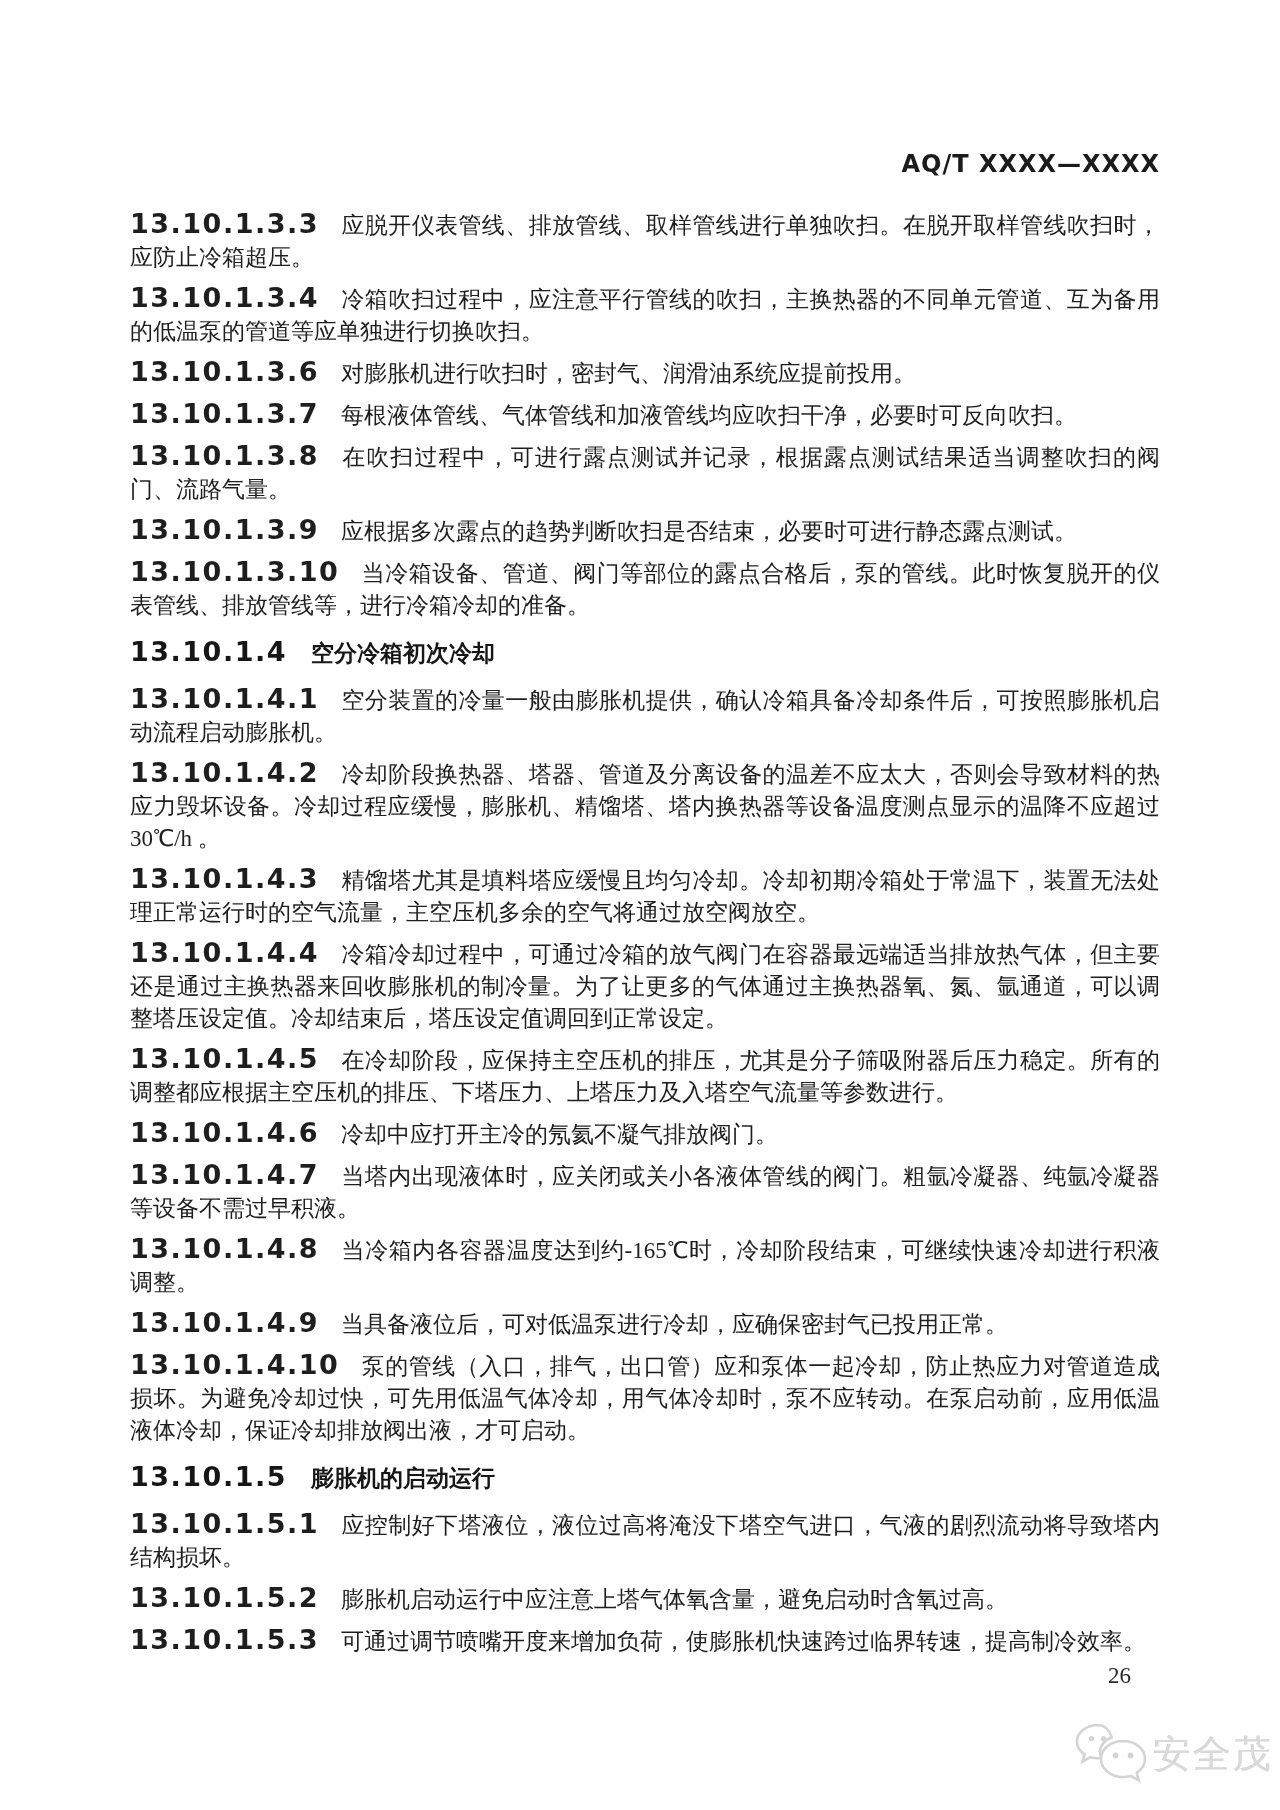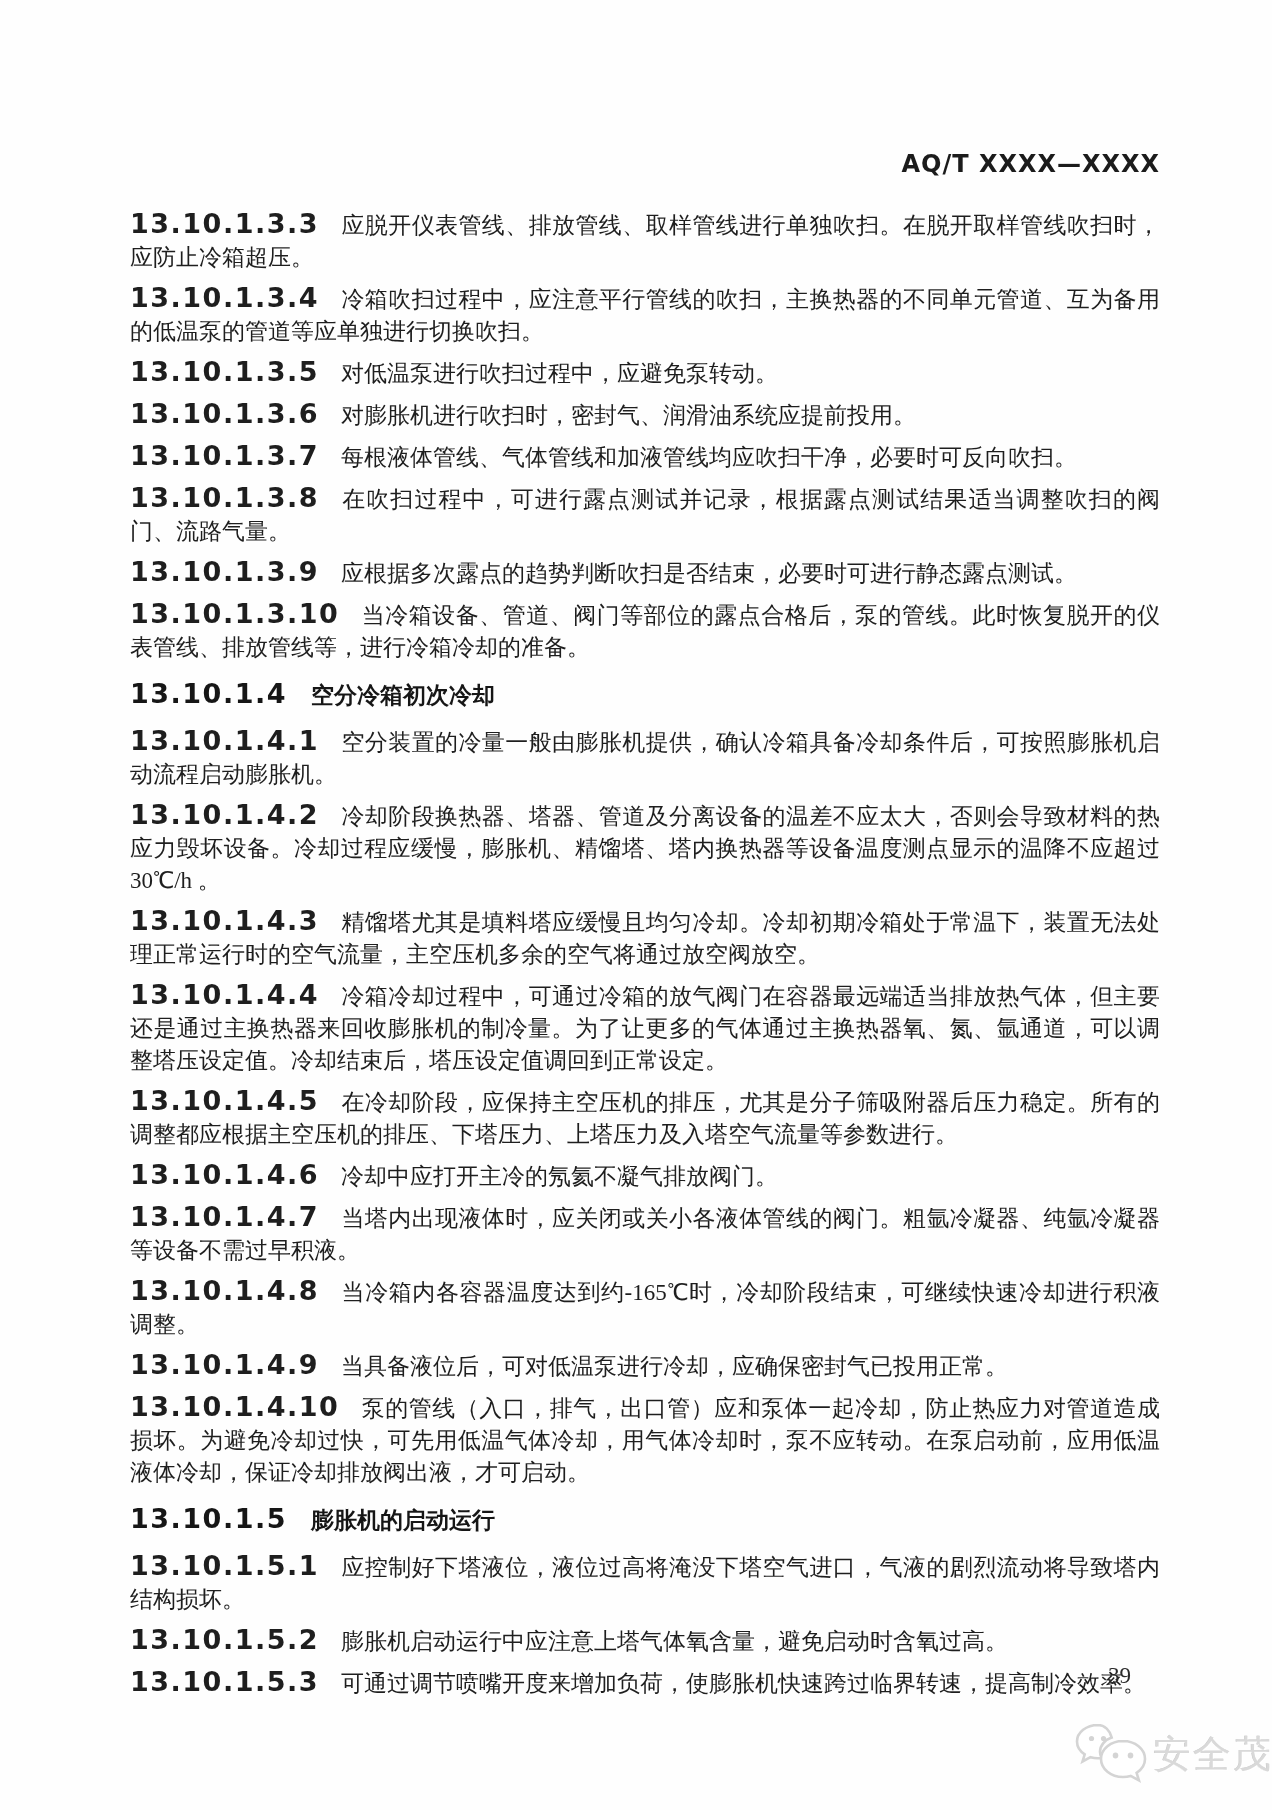--- a/index.html
+++ b/index.html
@@ -86,21 +86,20 @@
 
 <div class="page">
 
   <div class="header">
     <span>AQ/T XXXX—XXXX</span>
   </div>
 
   <div class="content" id="content">
       <p class="clause"><span class="num">13.10.1.3.3</span><span>应脱开仪表管线、排放管线、取样管线进行单独吹扫。在脱开取样管线吹扫时，应防止冷箱超压。</span></p>
       <p class="clause"><span class="num">13.10.1.3.4</span><span>冷箱吹扫过程中，应注意平行管线的吹扫，主换热器的不同单元管道、互为备用的低温泵的管道等应单独进行切换吹扫。</span></p>
-      <p class="clause"><span class="num">13.10.1.3.5</span><span>对低温泵进行吹扫过程中，应避免泵转动。</span></p>
       <p class="clause"><span class="num">13.10.1.3.6</span><span>对膨胀机进行吹扫时，密封气、润滑油系统应提前投用。</span></p>
       <p class="clause"><span class="num">13.10.1.3.7</span><span>每根液体管线、气体管线和加液管线均应吹扫干净，必要时可反向吹扫。</span></p>
       <p class="clause"><span class="num">13.10.1.3.8</span><span>在吹扫过程中，可进行露点测试并记录，根据露点测试结果适当调整吹扫的阀门、流路气量。</span></p>
       <p class="clause"><span class="num">13.10.1.3.9</span><span>应根据多次露点的趋势判断吹扫是否结束，必要时可进行静态露点测试。</span></p>
       <p class="clause"><span class="num">13.10.1.3.10</span><span>当冷箱设备、管道、阀门等部位的露点合格后，泵的管线。此时恢复脱开的仪表管线、排放管线等，进行冷箱冷却的准备。</span></p>
       <h2 class="sec"><span class="num">13.10.1.4</span><span>空分冷箱初次冷却</span></h2>
       <p class="clause"><span class="num">13.10.1.4.1</span><span>空分装置的冷量一般由膨胀机提供，确认冷箱具备冷却条件后，可按照膨胀机启动流程启动膨胀机。</span></p>
       <p class="clause"><span class="num">13.10.1.4.2</span><span>冷却阶段换热器、塔器、管道及分离设备的温差不应太大，否则会导致材料的热应力毁坏设备。冷却过程应缓慢，膨胀机、精馏塔、塔内换热器等设备温度测点显示的温降不应超过 30℃/h 。</span></p>
       <p class="clause"><span class="num">13.10.1.4.3</span><span>精馏塔尤其是填料塔应缓慢且均匀冷却。冷却初期冷箱处于常温下，装置无法处理正常运行时的空气流量，主空压机多余的空气将通过放空阀放空。</span></p>
       <p class="clause"><span class="num">13.10.1.4.4</span><span>冷箱冷却过程中，可通过冷箱的放气阀门在容器最远端适当排放热气体，但主要还是通过主换热器来回收膨胀机的制冷量。为了让更多的气体通过主换热器氧、氮、氩通道，可以调整塔压设定值。冷却结束后，塔压设定值调回到正常设定。</span></p>
@@ -109,21 +108,21 @@
       <p class="clause"><span class="num">13.10.1.4.7</span><span>当塔内出现液体时，应关闭或关小各液体管线的阀门。粗氩冷凝器、纯氩冷凝器等设备不需过早积液。</span></p>
       <p class="clause"><span class="num">13.10.1.4.8</span><span>当冷箱内各容器温度达到约-165℃时，冷却阶段结束，可继续快速冷却进行积液调整。</span></p>
       <p class="clause"><span class="num">13.10.1.4.9</span><span>当具备液位后，可对低温泵进行冷却，应确保密封气已投用正常。</span></p>
       <p class="clause"><span class="num">13.10.1.4.10</span><span>泵的管线（入口，排气，出口管）应和泵体一起冷却，防止热应力对管道造成损坏。为避免冷却过快，可先用低温气体冷却，用气体冷却时，泵不应转动。在泵启动前，应用低温液体冷却，保证冷却排放阀出液，才可启动。</span></p>
       <h2 class="sec"><span class="num">13.10.1.5</span><span>膨胀机的启动运行</span></h2>
       <p class="clause"><span class="num">13.10.1.5.1</span><span>应控制好下塔液位，液位过高将淹没下塔空气进口，气液的剧烈流动将导致塔内结构损坏。</span></p>
       <p class="clause"><span class="num">13.10.1.5.2</span><span>膨胀机启动运行中应注意上塔气体氧含量，避免启动时含氧过高。</span></p>
       <p class="clause"><span class="num">13.10.1.5.3</span><span>可通过调节喷嘴开度来增加负荷，使膨胀机快速跨过临界转速，提高制冷效率。</span></p>
     </div>
 
-  <div class="page-number">39</div>
+  <div class="page-number">26</div>
 
   <div class="watermark">
     <svg width="74" height="64" viewBox="0 0 74 64" aria-hidden="true">
       <g fill="#ffffff" stroke="#d4d4d4" stroke-width="2.6">
         <path d="M24 3 C12.3 3 3 10.4 3 19.5 c0 5.2 3 9.8 7.7 12.8 l-2.2 7.2 8-4.3 c2.4 .7 5 1.1 7.5 1.1 1.2 0 2.4 -.1 3.6 -.3 -1-1.9-1.6-4-1.6-6.2 0-6.5 4.9-12 11.7-14.2 C36.1 8.6 30.6 3 24 3 Z"></path>
         <path d="M49 19 c-12.2 0-22 8-22 18 0 10 9.8 18 22 18 2.7 0 5.3-.4 7.7-1.1 l8.2 4.4-2.3-7.5 C67.4 47.7 71 42.7 71 37 c0-10-9.8-18-22-18 Z"></path>
       </g>
       <g fill="#d4d4d4" stroke="none">
         <circle cx="17.5" cy="16.5" r="2.6"></circle>
         <circle cx="29.5" cy="16.5" r="2.6"></circle>

